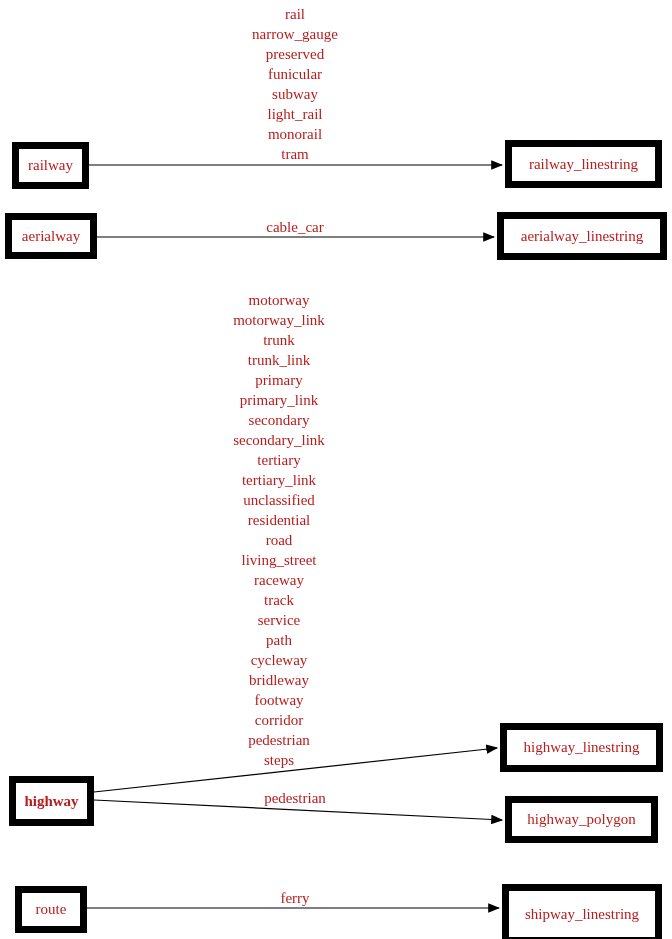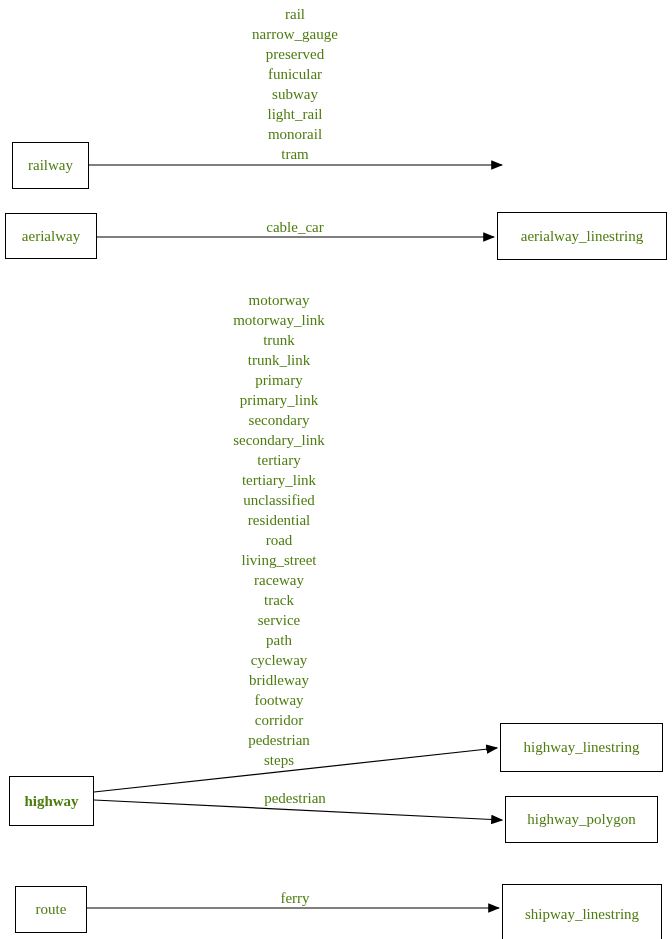--- a/index.html
+++ b/index.html
@@ -5,39 +5,39 @@
   html, body {
     margin: 0;
     padding: 0;
     background: #ffffff;
   }
   .canvas {
     position: relative;
     width: 672px;
     height: 939px;
     background: #ffffff;
-    color: #4d7c0f;
+    color: #b91c1c;
     font-family: "Liberation Serif", serif;
     overflow: hidden;
   }
   .edges-svg {
     position: absolute;
     left: 0;
     top: 0;
     width: 672px;
     height: 939px;
   }
   .edges-svg line {
     stroke: #000000;
     stroke-width: 1.2;
   }
   .node {
     position: absolute;
     box-sizing: border-box;
-    border: 1px solid #000000;
+    border: 7px solid #000000;
     background: #ffffff;
     display: flex;
     align-items: center;
     justify-content: center;
     font-size: 15px;
     white-space: nowrap;
   }
   .edge-label {
     position: absolute;
     width: 300px;
@@ -106,20 +106,21 @@
   <div class="edge-label" style="left:145px; top:888px;">ferry</div>
 
   <div class="node" style="left:12px; top:142px; width:77px; height:47px;">railway</div>
 
   <div class="node" style="left:5px; top:213px; width:92px; height:46px;">aerialway</div>
 
   <div class="node" style="left:9px; top:776px; width:85px; height:50px;font-weight:bold;">highway</div>
 
   <div class="node" style="left:15px; top:886px; width:72px; height:47px;text-align:center;">route</div>
 
+  <div class="node" style="left:505px; top:140px; width:157px; height:48px;">railway_linestring</div>
 
   <div class="node" style="left:497px; top:212px; width:170px; height:48px;">aerialway_linestring</div>
 
   <div class="node" style="left:500px; top:723px; width:163px; height:49px;">highway_linestring</div>
 
   <div class="node" style="left:505px; top:796px; width:153px; height:47px;">highway_polygon</div>
 
   <div class="node" style="left:502px; top:884px; width:160px; height:60px;">shipway_linestring</div>
 
 </div>

